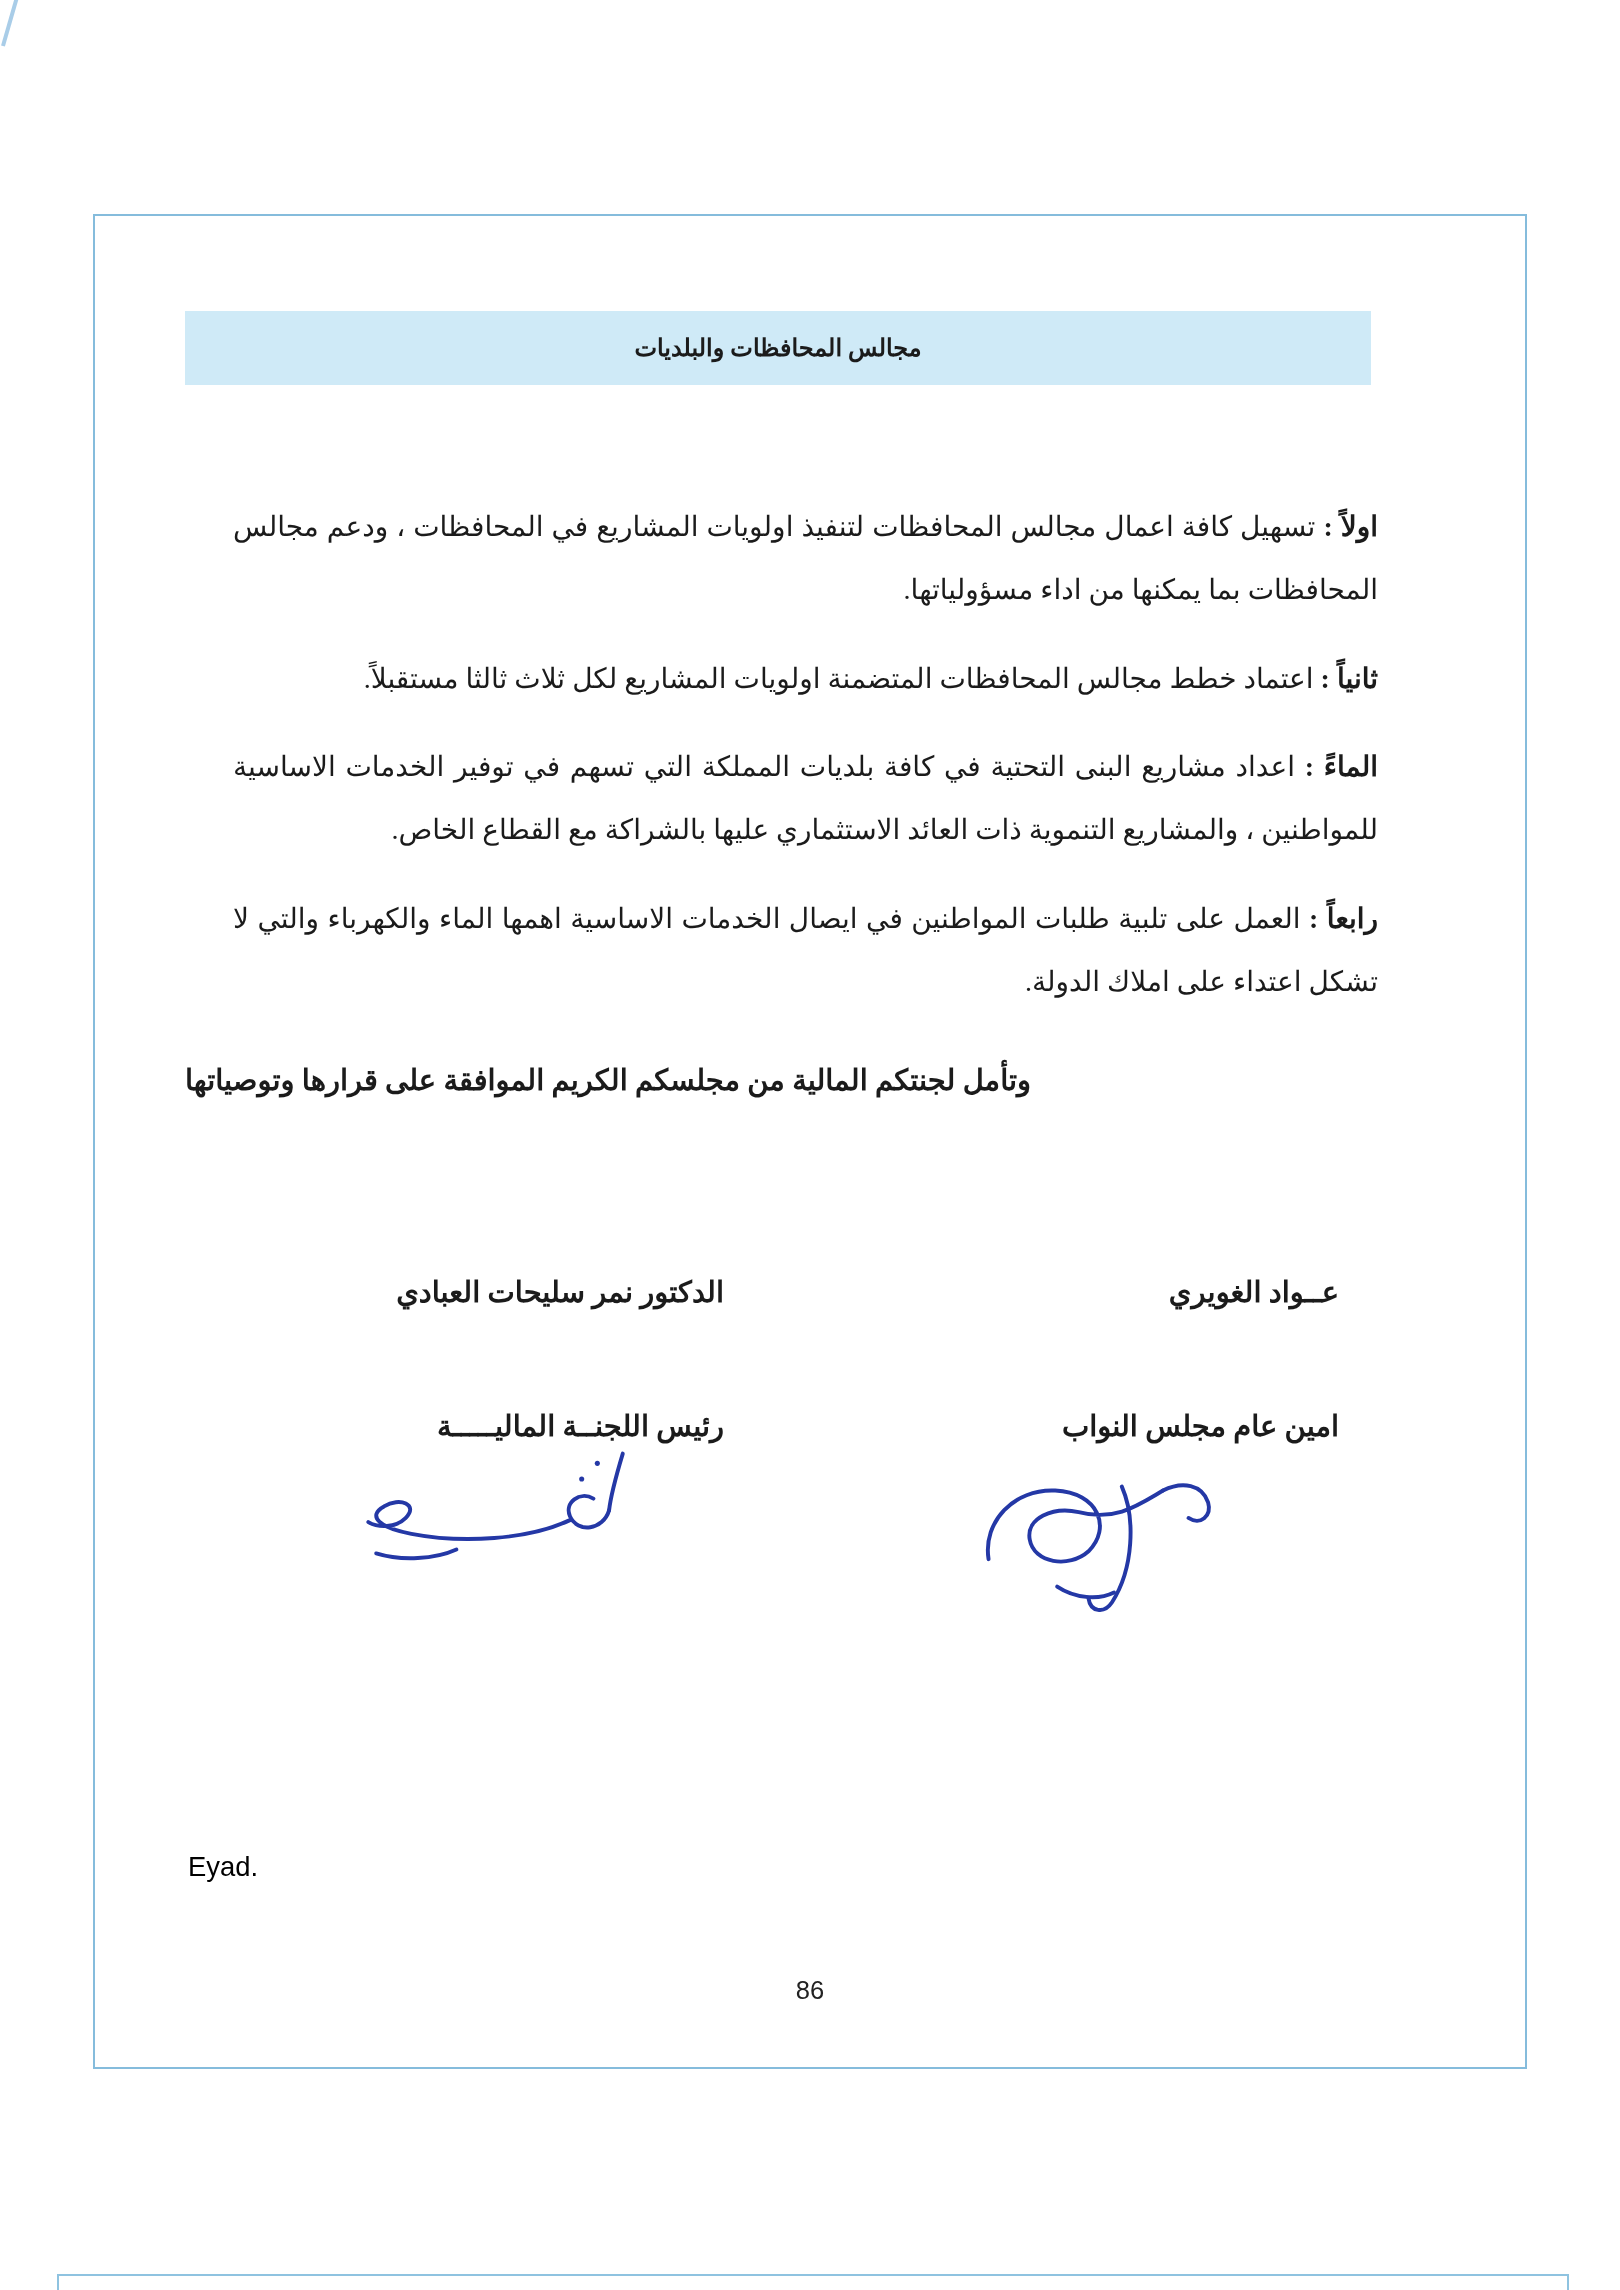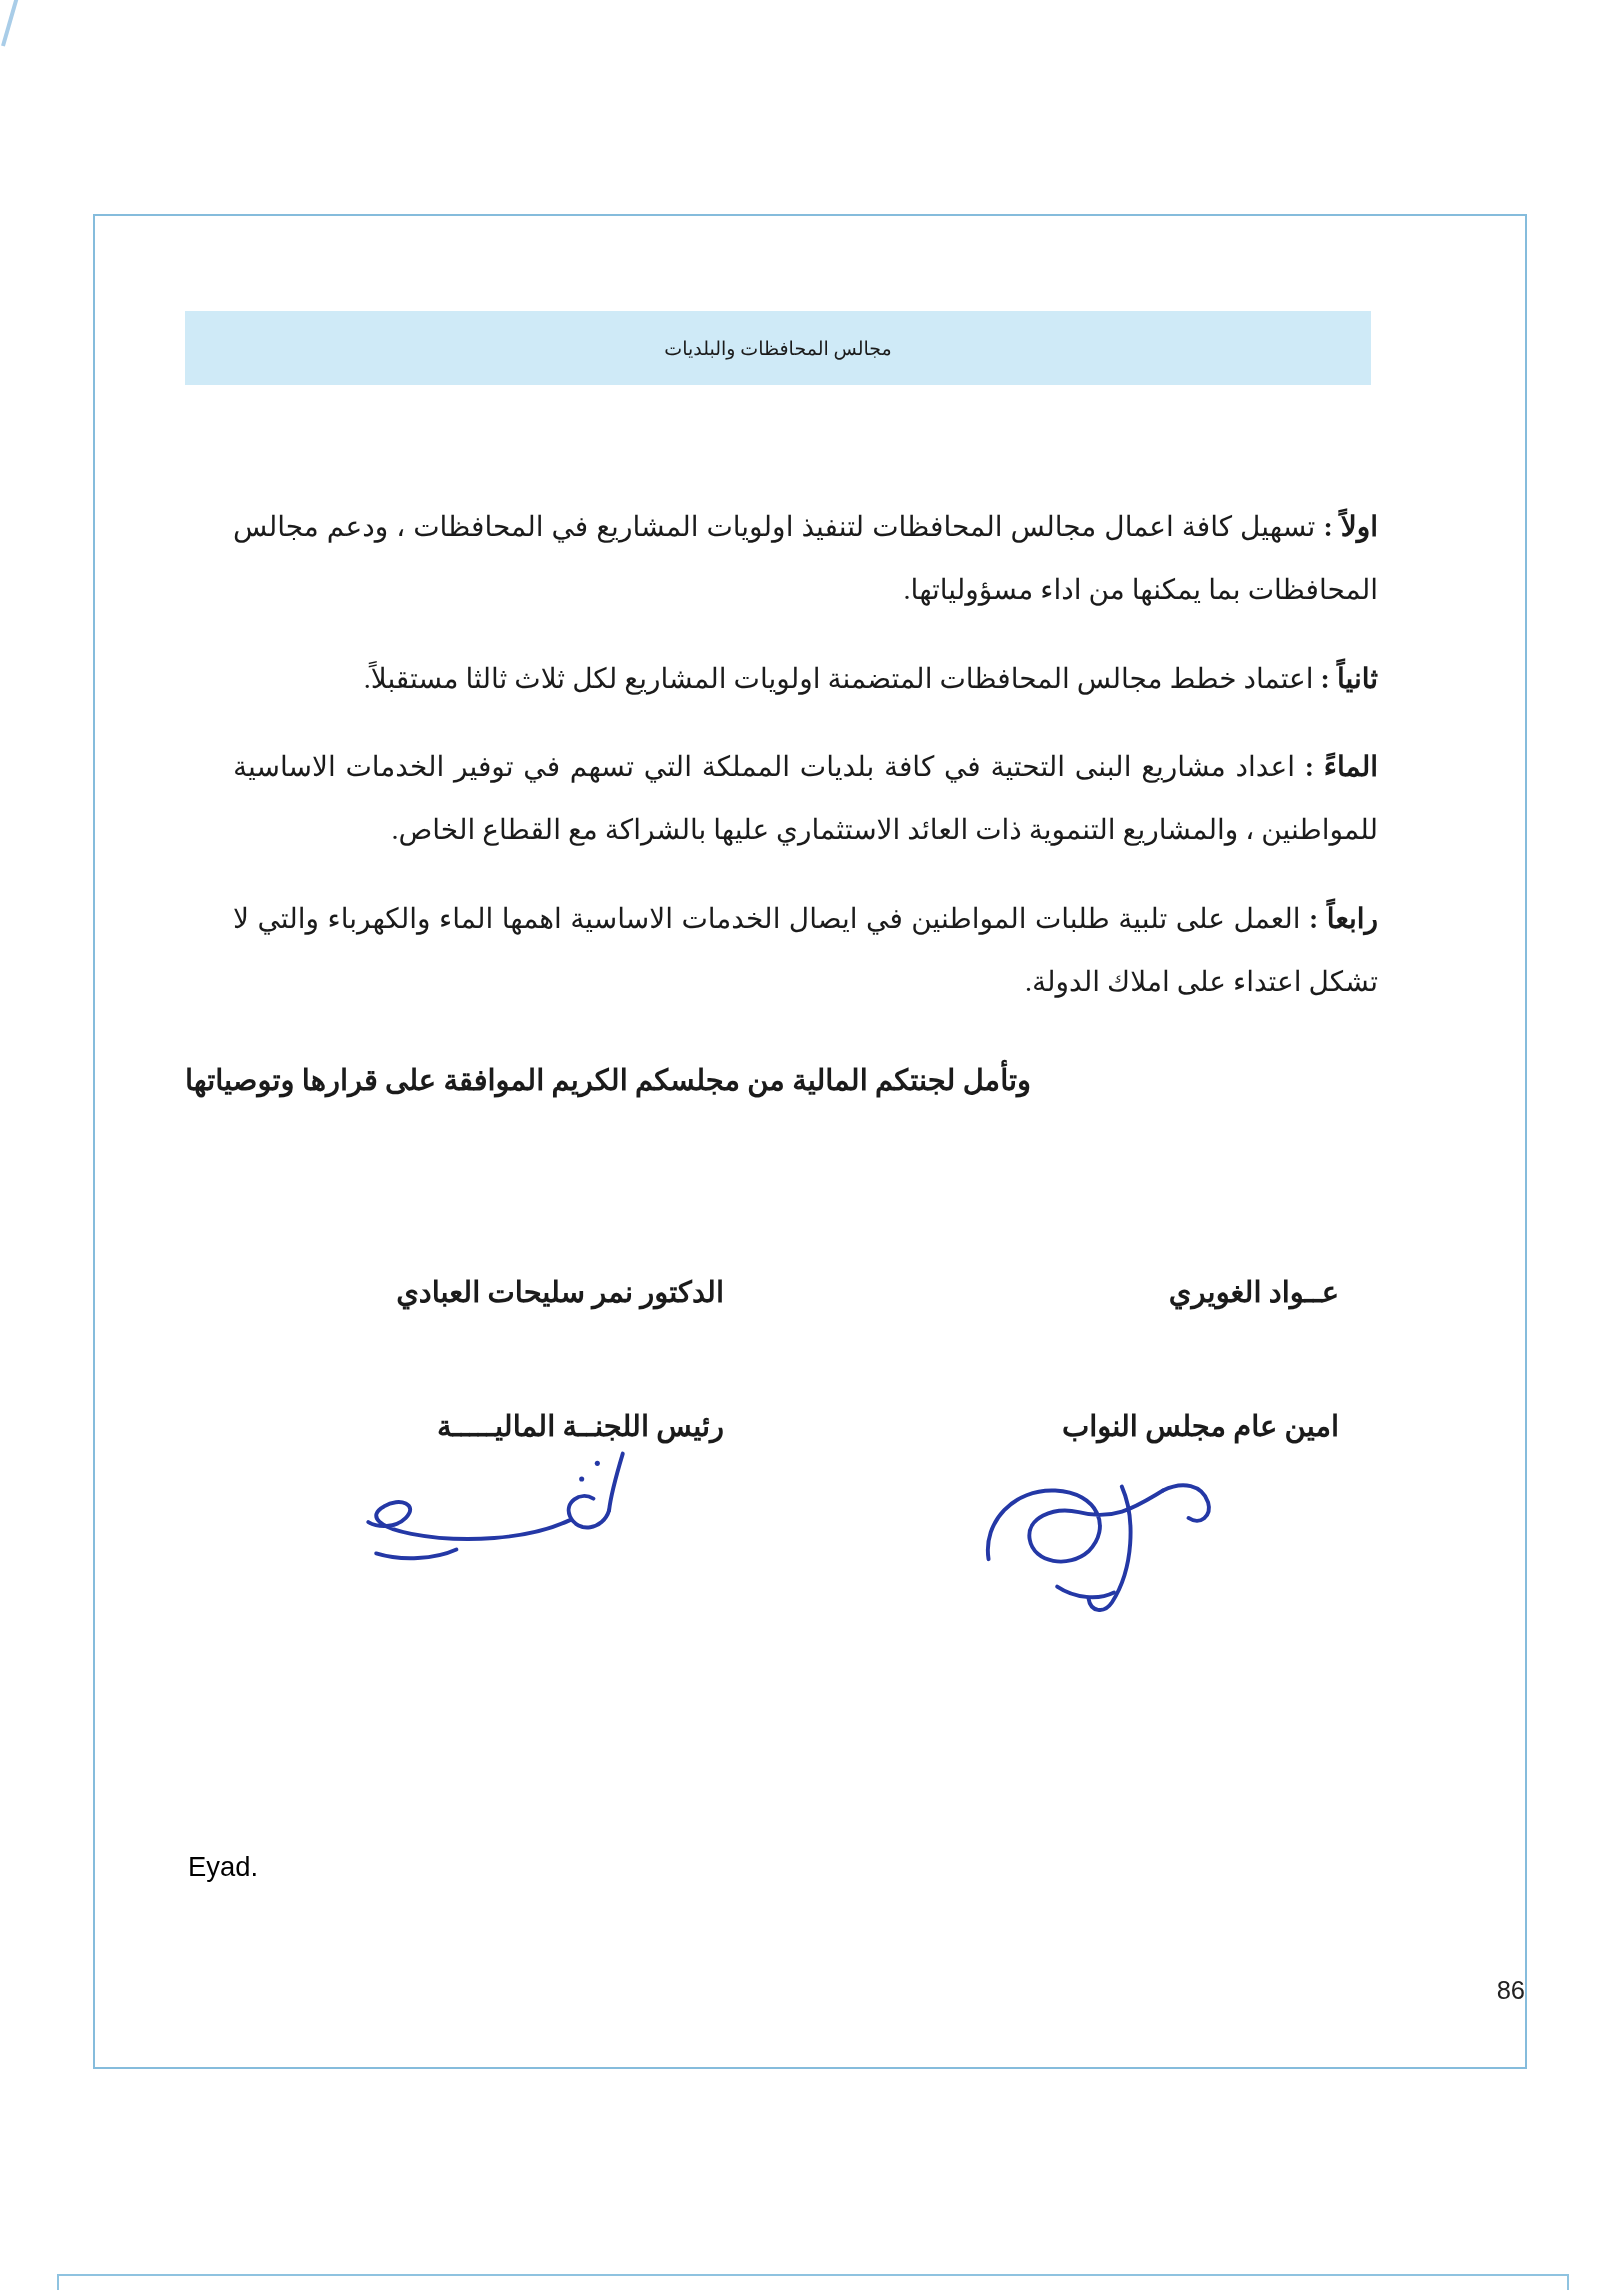--- a/index.html
+++ b/index.html
@@ -29,22 +29,22 @@
   }
   .banner {
     margin: 95px 154px 0 90px;
     height: 74px;
     background: #cfeaf7;
     display: flex;
     align-items: center;
     justify-content: center;
   }
   .banner-title {
-    font-size: 19px;
-    font-weight: normal;
+    font-size: 24px;
+    font-weight: bold;
     direction: rtl;
     text-align: center;
   }
   .content {
     direction: rtl;
     padding: 110px 147px 0 90px;
     font-size: 28px;
     line-height: 2.25;
     text-align: justify;
   }
@@ -85,21 +85,21 @@
     left: 93px; top: 1635px;
     direction: ltr;
     font-family: "Liberation Sans", sans-serif;
     font-size: 27.4px;
     color: #000000;
   }
   .pagenum {
     position: absolute;
     left: 0; right: 0;
     top: 1760px;
-    text-align: right;
+    text-align: center;
     font-family: "Liberation Sans", sans-serif;
     font-size: 25.5px;
     color: #222;
   }
   .next-page-line {
     position: absolute;
     left: 57px; right: 51px;
     top: 2274px;
     height: 16.7px;
     border-top: 2.9px solid #8fc3e0;

